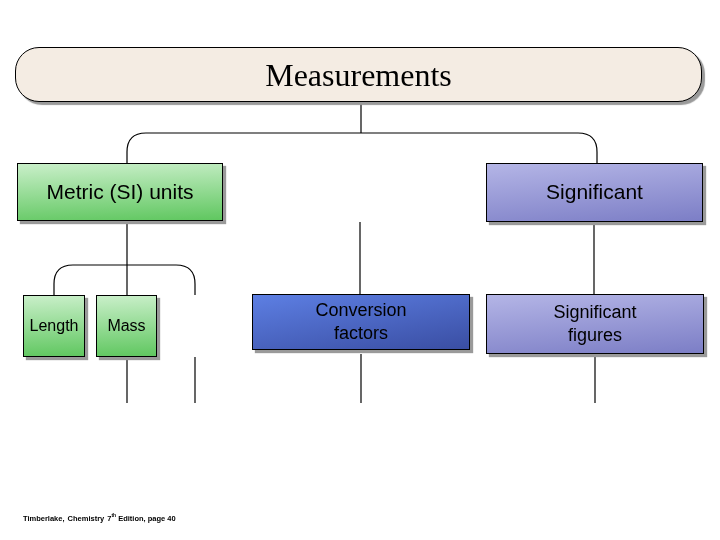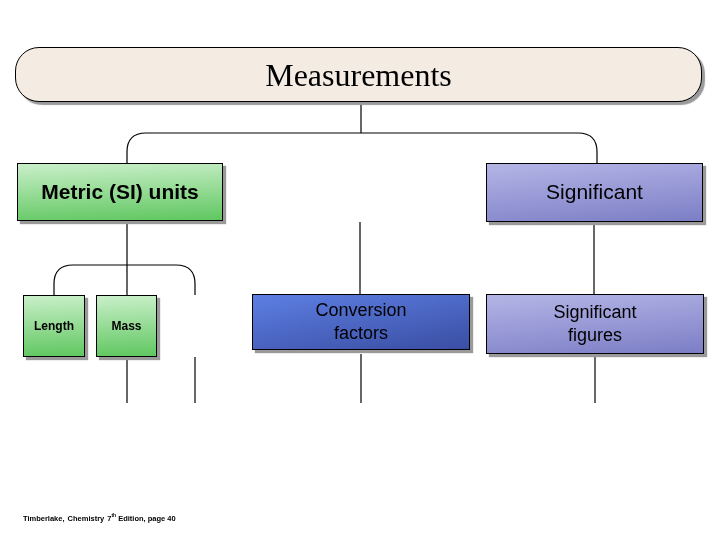--- a/index.html
+++ b/index.html
@@ -21,26 +21,26 @@
     position:absolute;display:flex;align-items:center;justify-content:center;
     text-align:center;border:1px solid var(--border);
     box-shadow:3px 3px 1px var(--shadow);
     color:var(--text);white-space:pre-line;line-height:1.25;
   }
   .title-box{
     left:15px;top:47px;width:687px;height:55px;
     background:var(--title_fill);
     font-family:"Liberation Serif",serif;font-size:32px;border-radius:24px;
   }
-  .green{background:linear-gradient(178deg,var(--green_top) 0%,var(--green_bottom) 100%);font-weight:bold;}
+  .green{background:linear-gradient(178deg,var(--green_top) 0%,var(--green_bottom) 100%);}
   .blue{background:linear-gradient(170deg,var(--blue_top) 0%,var(--blue_bottom) 100%);}
   .purple{background:linear-gradient(175deg,var(--purple_top) 0%,var(--purple_bottom) 100%);}
   .fs-l{font-size:21px;}
   .fs-m{font-size:18px;line-height:1.3;}
-  .fs-s{font-size:12px;}
+  .fs-s{font-size:16px;}
   .n-metric{left:17px;top:163px;width:206px;height:58px;}
   .n-prefixes{left:252px;top:163px;width:216px;height:59px;}
   .n-uncertainty{left:486px;top:163px;width:217px;height:59px;}
   .n-length{left:23px;top:295px;width:62px;height:62px;}
   .n-mass{left:96px;top:295px;width:61px;height:62px;}
   .n-volume{left:163px;top:295px;width:64px;height:62px;}
   .n-conversion{left:252px;top:294px;width:218px;height:56px;}
   .n-significant{left:486px;top:294px;width:218px;height:60px;}
   .n-density{left:94px;top:403px;width:136px;height:59px;}
   .n-problem{left:253px;top:403px;width:445px;height:59px;}

